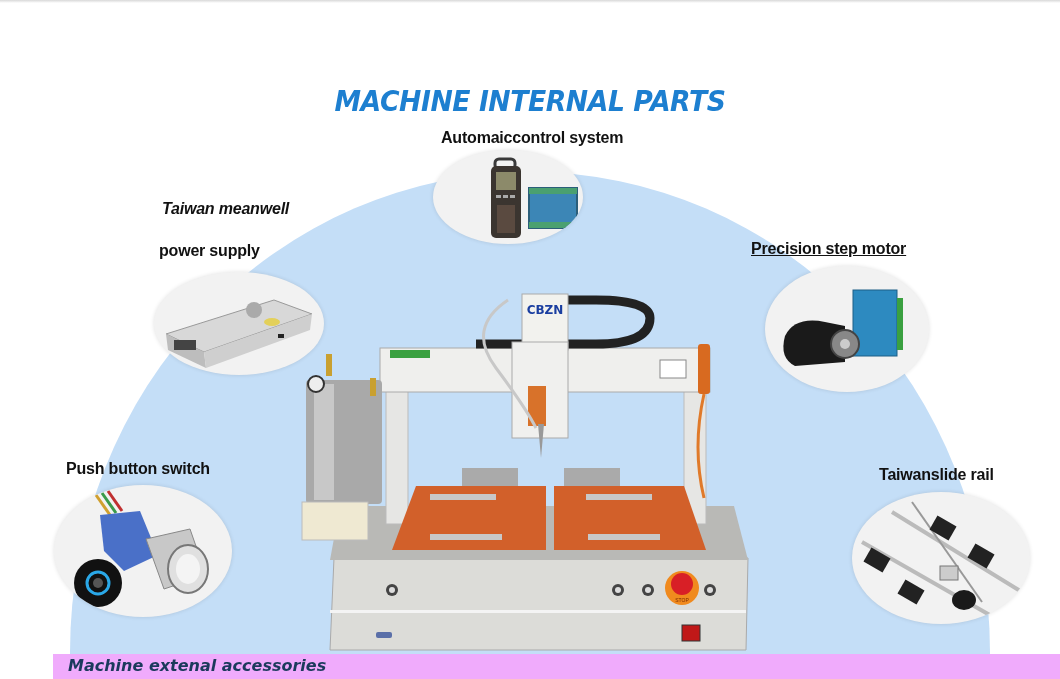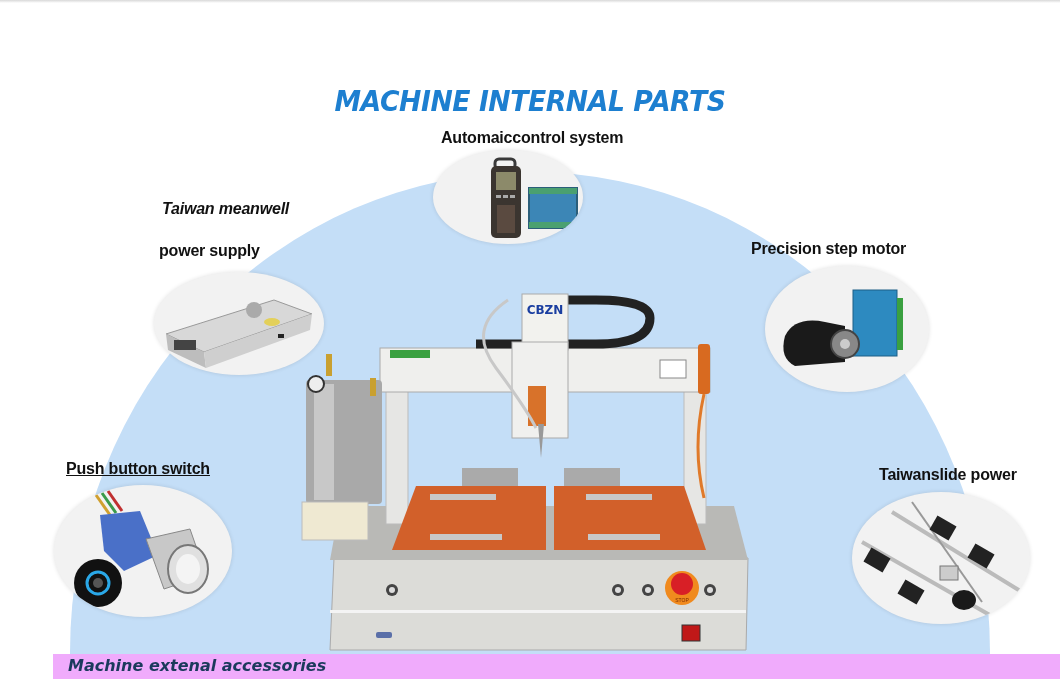--- a/index.html
+++ b/index.html
@@ -48,48 +48,48 @@
     <polygon points="12,62 120,28 158,42 50,80" fill="#d8d8d8" stroke="#999" stroke-width="1"></polygon>
     <polygon points="12,62 50,80 52,96 14,78" fill="#bdbdbd"></polygon>
     <polygon points="50,80 158,42 156,58 52,96" fill="#cfcfcf"></polygon>
     <circle cx="100" cy="38" r="8" fill="#aaa"></circle>
     <ellipse cx="118" cy="50" rx="8" ry="4" fill="#e3d05a"></ellipse>
     <rect x="20" y="68" width="22" height="10" fill="#444"></rect>
     <rect x="124" y="62" width="6" height="4" fill="#222"></rect>
   </svg>
 </div>
 
-<div class="label" style="left:751px;top:240px;">Precision step motor</div>
+<div class="label" style="left:751px;top:240px;text-decoration:underline;">Precision step motor</div>
 <div class="bubble" style="left:765px;top:266px;width:164px;height:126px;">
   <svg width="164" height="126">
     <rect x="88" y="24" width="44" height="66" fill="#2d8ac0" stroke="#1d5e86" stroke-width="1"></rect>
     <rect x="132" y="32" width="6" height="52" fill="#3aa040"></rect>
     <path d="M20,70 Q30,50 60,56 L80,60 L80,96 L30,100 Q14,92 20,70 Z" fill="#1a1a1a"></path>
     <circle cx="80" cy="78" r="14" fill="#888" stroke="#444" stroke-width="2"></circle>
     <circle cx="80" cy="78" r="5" fill="#ccc"></circle>
   </svg>
 </div>
 
-<div class="label" style="left:66px;top:460px;text-decoration:underline;">Push button switch</div>
+<div class="label" style="left:66px;top:460px;">Push button switch</div>
 <div class="bubble" style="left:54px;top:485px;width:178px;height:132px;">
   <svg width="178" height="132">
     <line x1="42" y1="10" x2="56" y2="30" stroke="#d0a030" stroke-width="3"></line>
     <line x1="48" y1="8" x2="62" y2="28" stroke="#3a9a4a" stroke-width="3"></line>
     <line x1="54" y1="6" x2="68" y2="26" stroke="#c03030" stroke-width="3"></line>
     <polygon points="46,30 86,26 104,70 70,86 50,66" fill="#4a70c8"></polygon>
     <polygon points="92,54 136,44 152,90 110,104" fill="#c8c8c8" stroke="#888" stroke-width="1"></polygon>
     <ellipse cx="134" cy="84" rx="20" ry="24" fill="#e0e0e0" stroke="#777" stroke-width="2"></ellipse>
     <ellipse cx="134" cy="84" rx="12" ry="15" fill="#f4f4f4"></ellipse>
     <circle cx="44" cy="98" r="24" fill="#111"></circle>
     <circle cx="44" cy="98" r="11" fill="none" stroke="#2aa8e8" stroke-width="3"></circle>
     <circle cx="44" cy="98" r="5" fill="#555"></circle>
   </svg>
 </div>
 
-<div class="label" style="left:879px;top:466px;">Taiwanslide power</div>
+<div class="label" style="left:879px;top:466px;">Taiwanslide rail</div>
 <div class="bubble" style="left:852px;top:492px;width:178px;height:132px;">
   <svg width="178" height="132">
     <line x1="10" y1="50" x2="150" y2="130" stroke="#bbb" stroke-width="4"></line>
     <line x1="40" y1="20" x2="170" y2="100" stroke="#bbb" stroke-width="4"></line>
     <line x1="60" y1="10" x2="130" y2="110" stroke="#999" stroke-width="2"></line>
     <rect x="80" y="28" width="22" height="16" fill="#222" transform="rotate(30 91 36)"></rect>
     <rect x="118" y="56" width="22" height="16" fill="#222" transform="rotate(30 129 64)"></rect>
     <rect x="14" y="60" width="22" height="16" fill="#222" transform="rotate(30 25 68)"></rect>
     <rect x="48" y="92" width="22" height="16" fill="#222" transform="rotate(30 59 100)"></rect>
     <rect x="88" y="74" width="18" height="14" fill="#ccc" stroke="#777"></rect>

